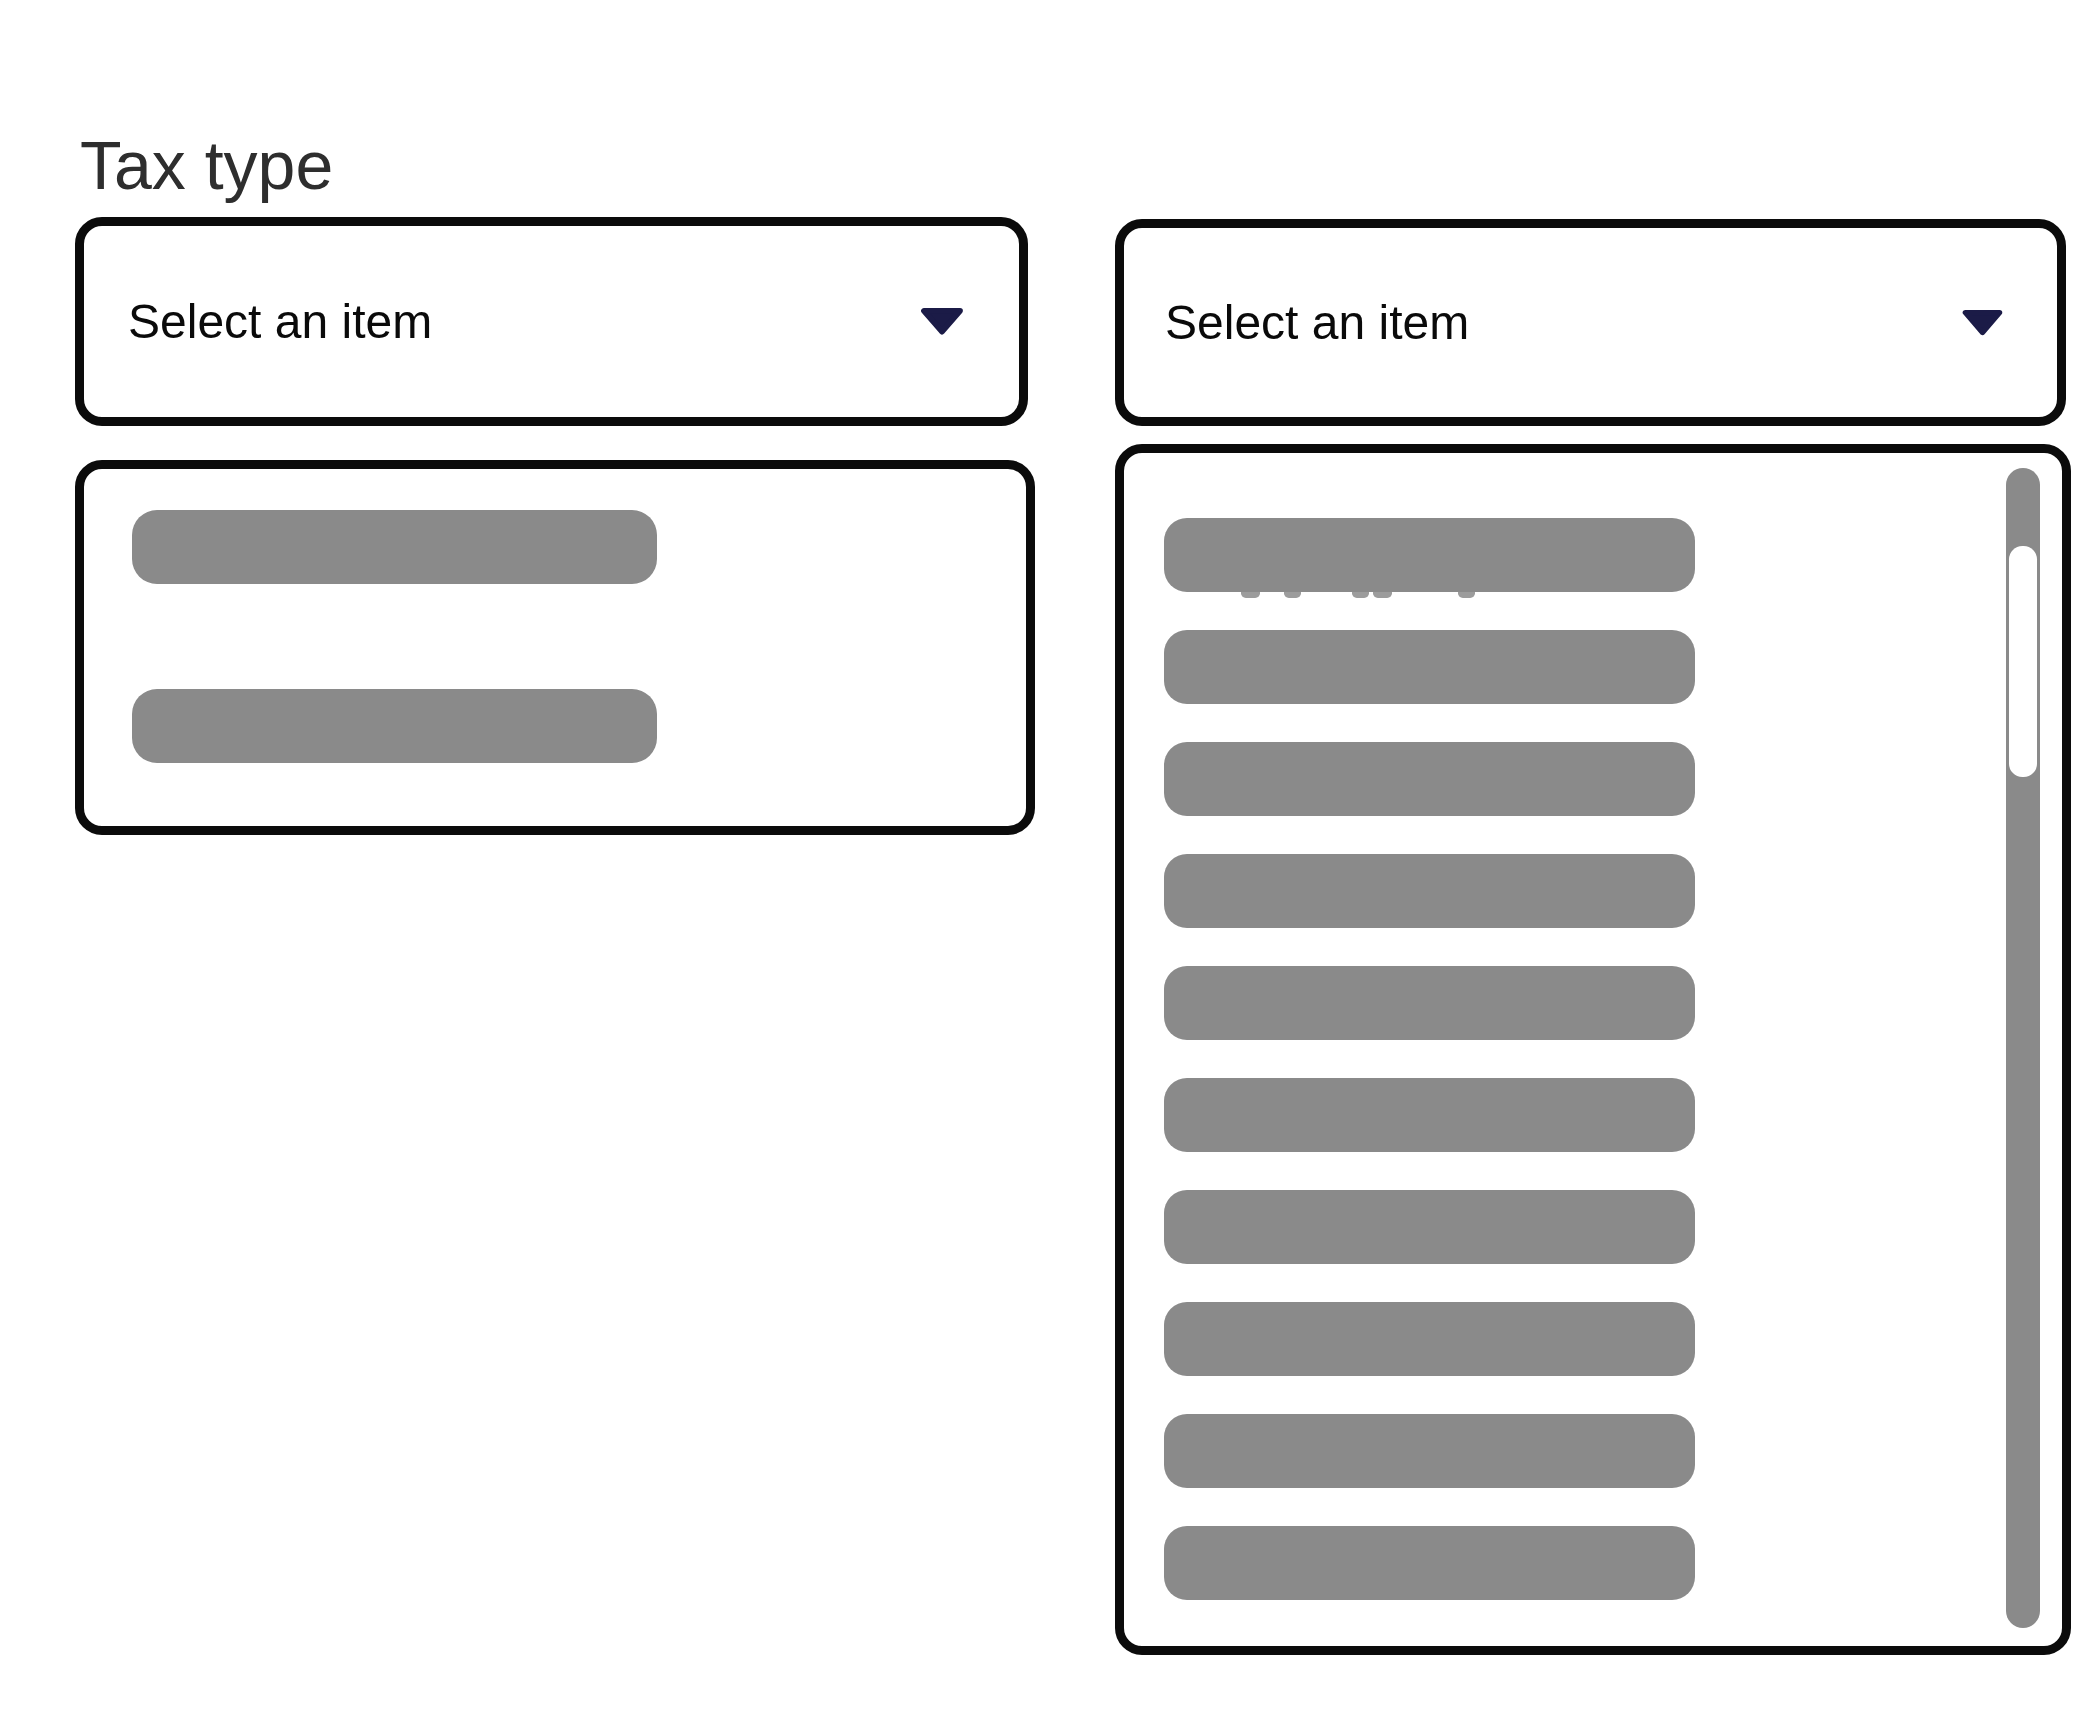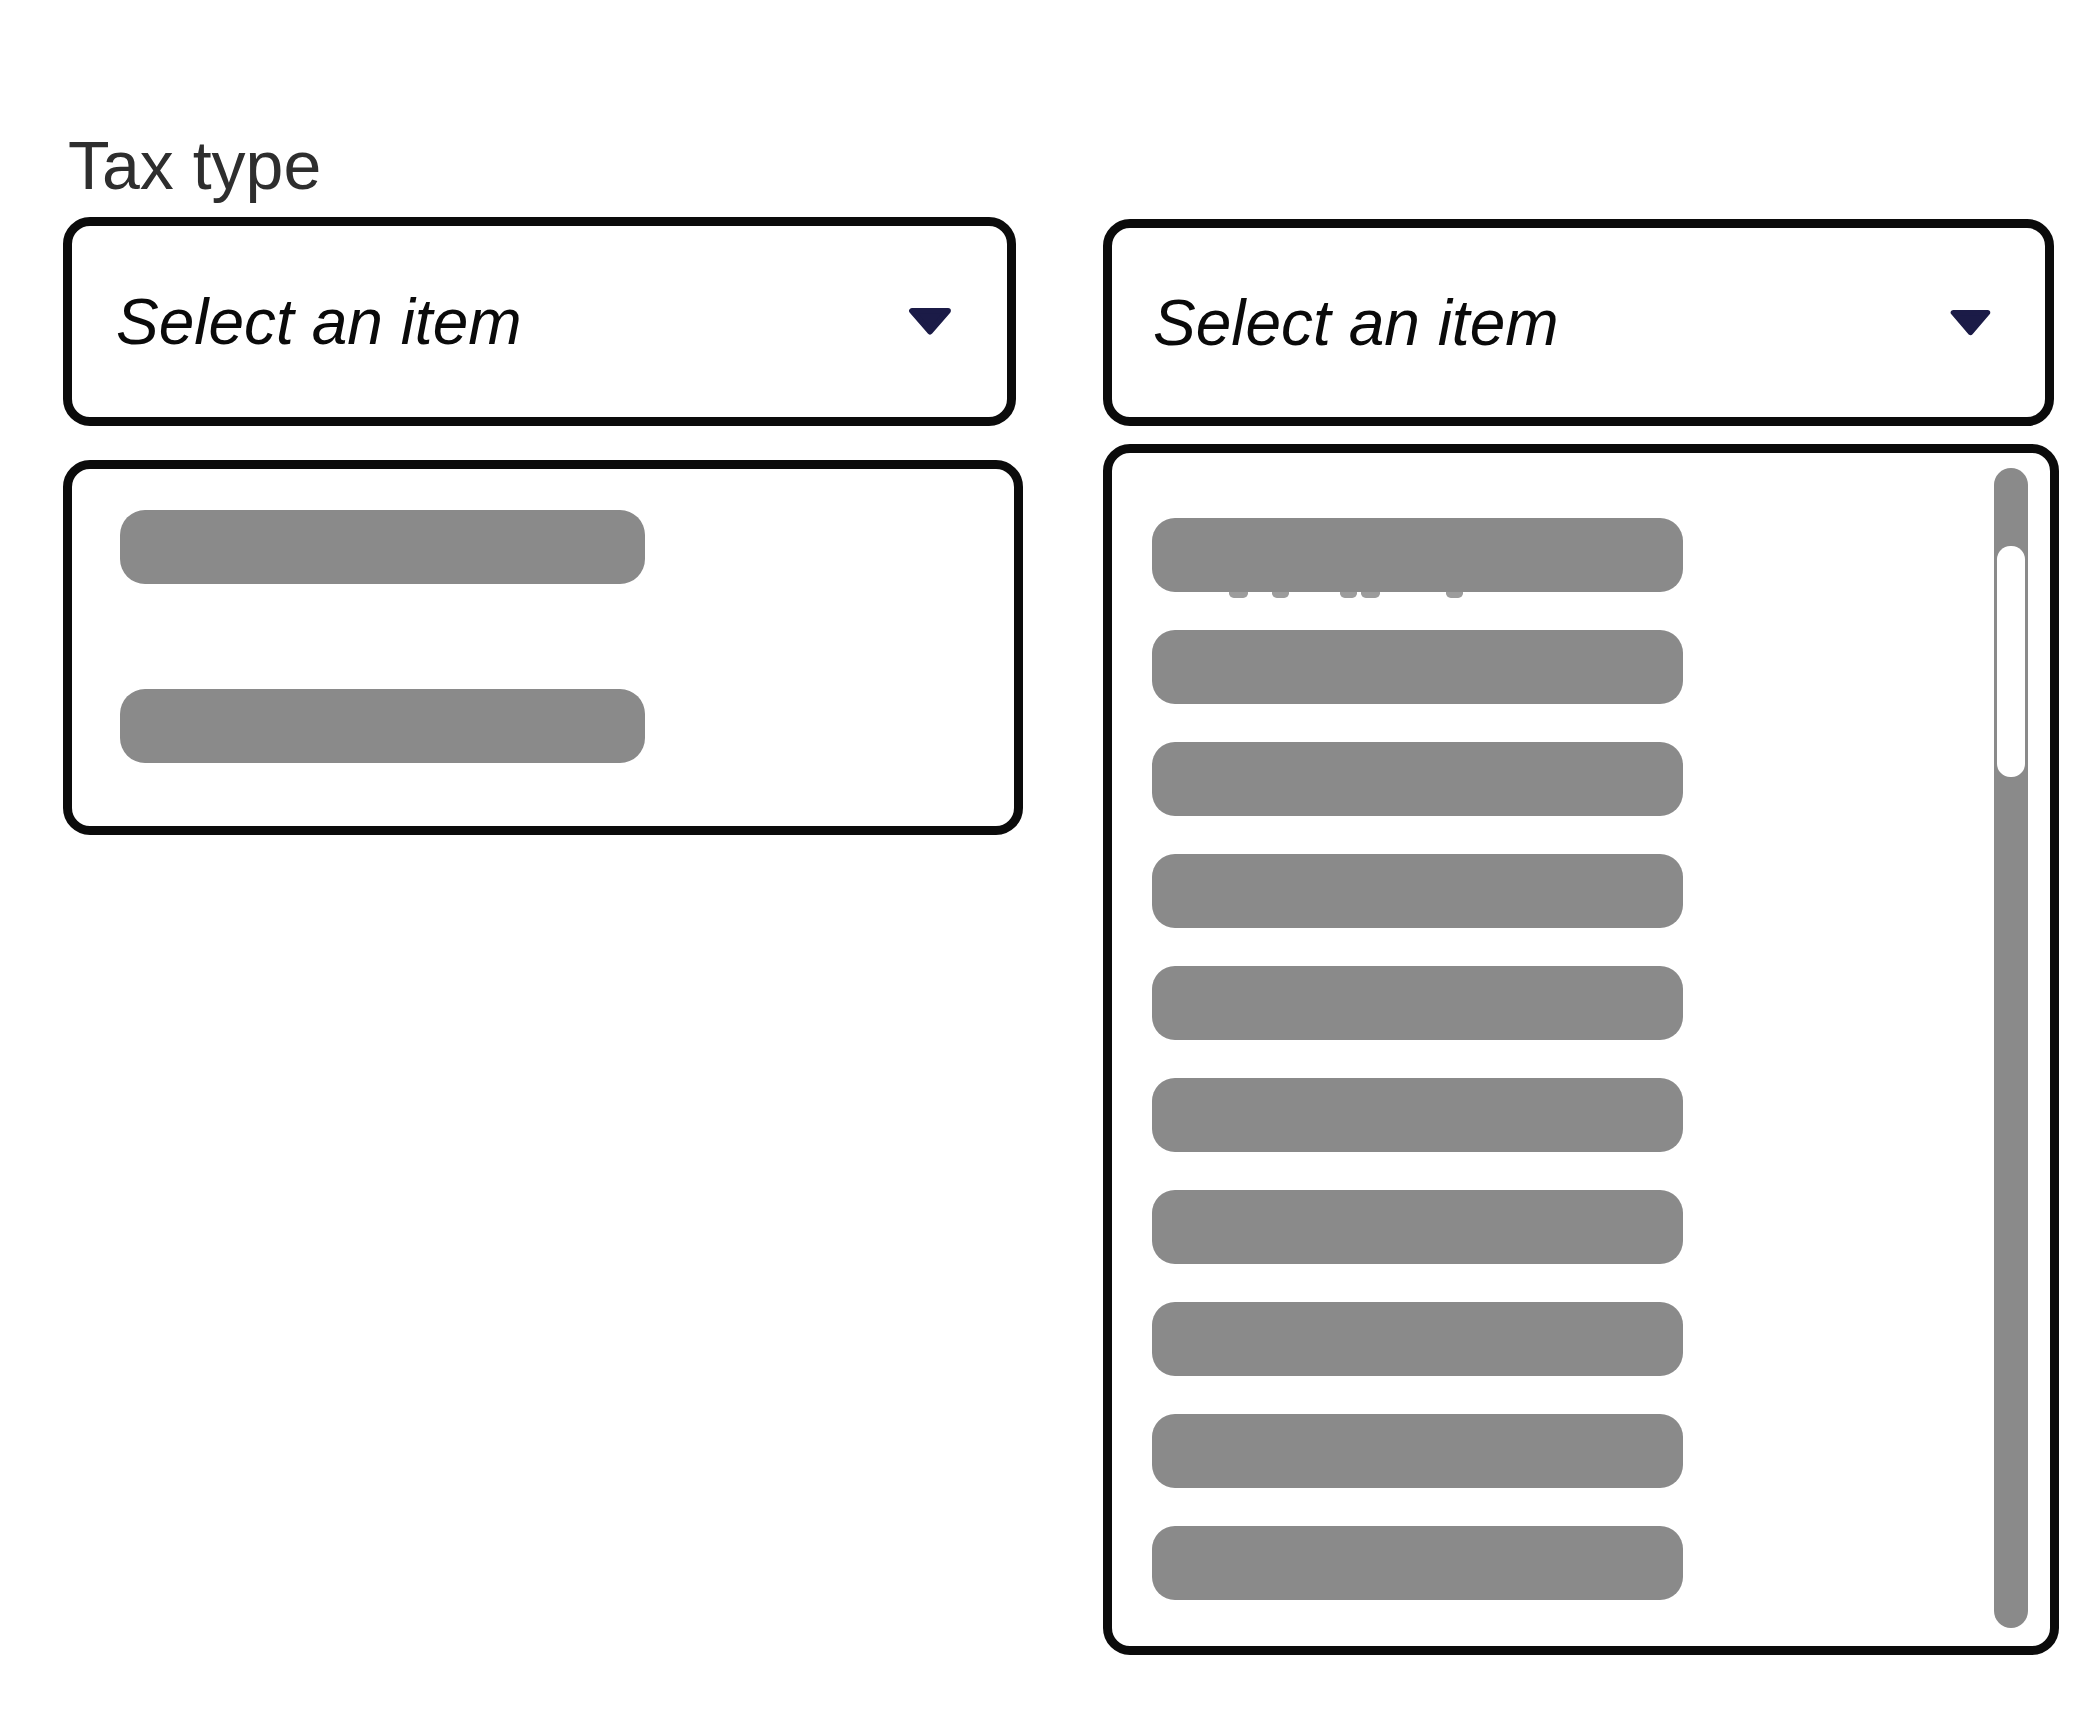--- a/index.html
+++ b/index.html
@@ -2,20 +2,21 @@
 <html style="font-size:15px"><head>
 <meta charset="utf-8">
 <style>
   html,body{margin:0;padding:0;background:#ffffff;}
   #canvas{
     position:relative;
     width:2066px;height:1728px;
     background:var(--background,#ffffff);
     font-family:"Liberation Sans",sans-serif;
     overflow:hidden;
+    margin-left:12px;
   }
   .field-label{
     position:absolute;
     font-size:68px;line-height:1;
     color:var(--label_text,#2e2e2e);
     white-space:nowrap;
   }
   #label-tax{left:68px;top:131px;}
   #label-countries{left:1111px;top:129px;}
 
@@ -24,24 +25,23 @@
     box-sizing:border-box;
     background:#ffffff;
     border:9.5px solid var(--border,#0b0b0b);
     border-radius:27px;
     display:flex;align-items:center;justify-content:space-between;
     cursor:pointer;
   }
   #select-tax{left:63px;top:217px;width:953px;height:209px;padding:0 55px 0 44px;}
   #select-countries{left:1103px;top:219px;width:951px;height:207px;padding:0 53px 0 41px;}
   .select-text{
-    font-size:64px;
+    font-size:48px;
     color:var(--select_text,#0a0a0a);
     white-space:nowrap;
-    font-style:italic;
   }
   .chevron{flex:0 0 auto;display:block;}
 
   .panel{
     position:absolute;
     box-sizing:border-box;
     background:#ffffff;
     border:9.5px solid var(--border,#0b0b0b);
     border-radius:27px;
     display:flex;flex-direction:column;

